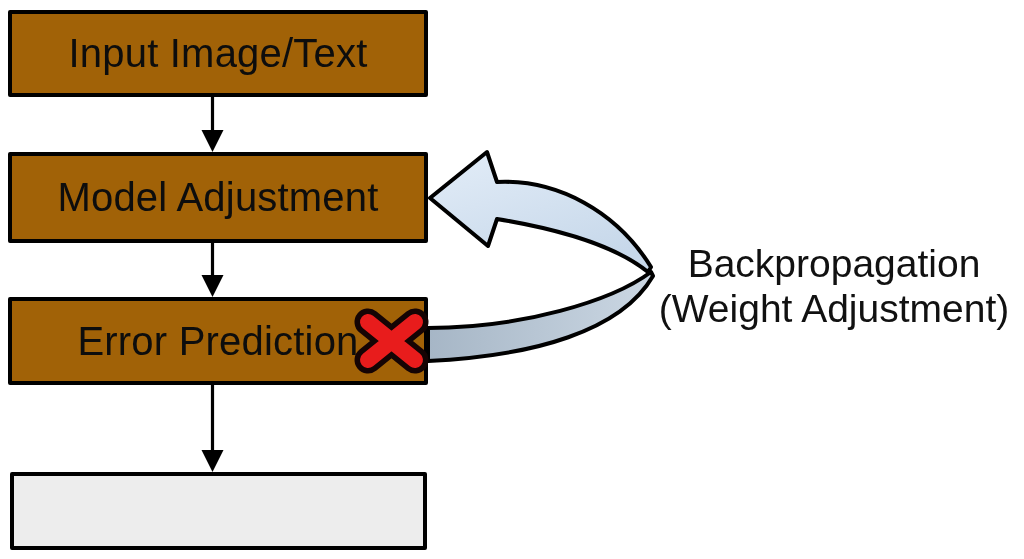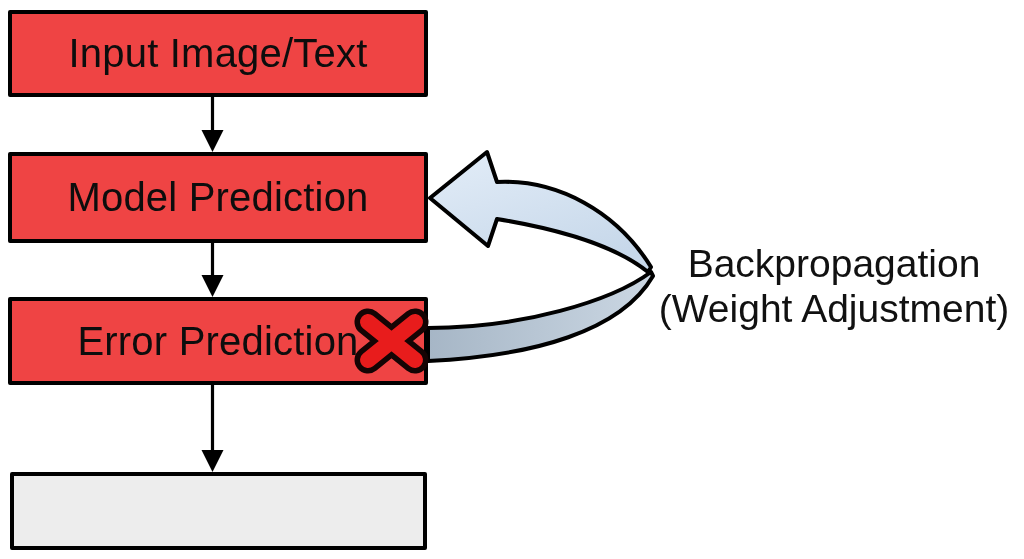--- a/index.html
+++ b/index.html
@@ -2,21 +2,21 @@
 <html><head>
 <meta charset="utf-8">
 <style>
   html,body{margin:0;padding:0;background:#fff;}
   .stage{
     position:relative;width:1024px;height:559px;background:#ffffff;
     font-family:"Liberation Sans", sans-serif;overflow:hidden;
   }
   .box{
     position:absolute;box-sizing:border-box;border:4px solid #000;
-    background:#ef4444;display:flex;align-items:center;justify-content:center;
+    background:#a16207;display:flex;align-items:center;justify-content:center;
     border-radius:2px;
   }
   .box .lbl{
     font-size:40px;color:#0d0d0d;letter-spacing:0.2px;white-space:nowrap;
   }
   .box-input{left:8px;top:10px;width:420px;height:87px;}
   .box-pred {left:8px;top:152px;width:420px;height:91px;}
   .box-err  {left:8px;top:297px;width:420px;height:88px;}
   .box-out  {left:10px;top:472px;width:417px;height:78px;background:#ededed;}
   .overlay{position:absolute;left:0;top:0;width:1024px;height:559px;pointer-events:none;}
@@ -28,21 +28,21 @@
 </head>
 <body>
 
 <div class="stage">
 
   <div class="box box-input">
     <span class="lbl">Input Image/Text</span>
   </div>
 
   <div class="box box-pred">
-    <span class="lbl">Model Prediction</span>
+    <span class="lbl">Model Adjustment</span>
   </div>
 
   <div class="box box-err">
     <span class="lbl">Error Prediction</span>
   </div>
 
   <div class="box box-out">
     <span class="lbl"></span>
   </div>
 

